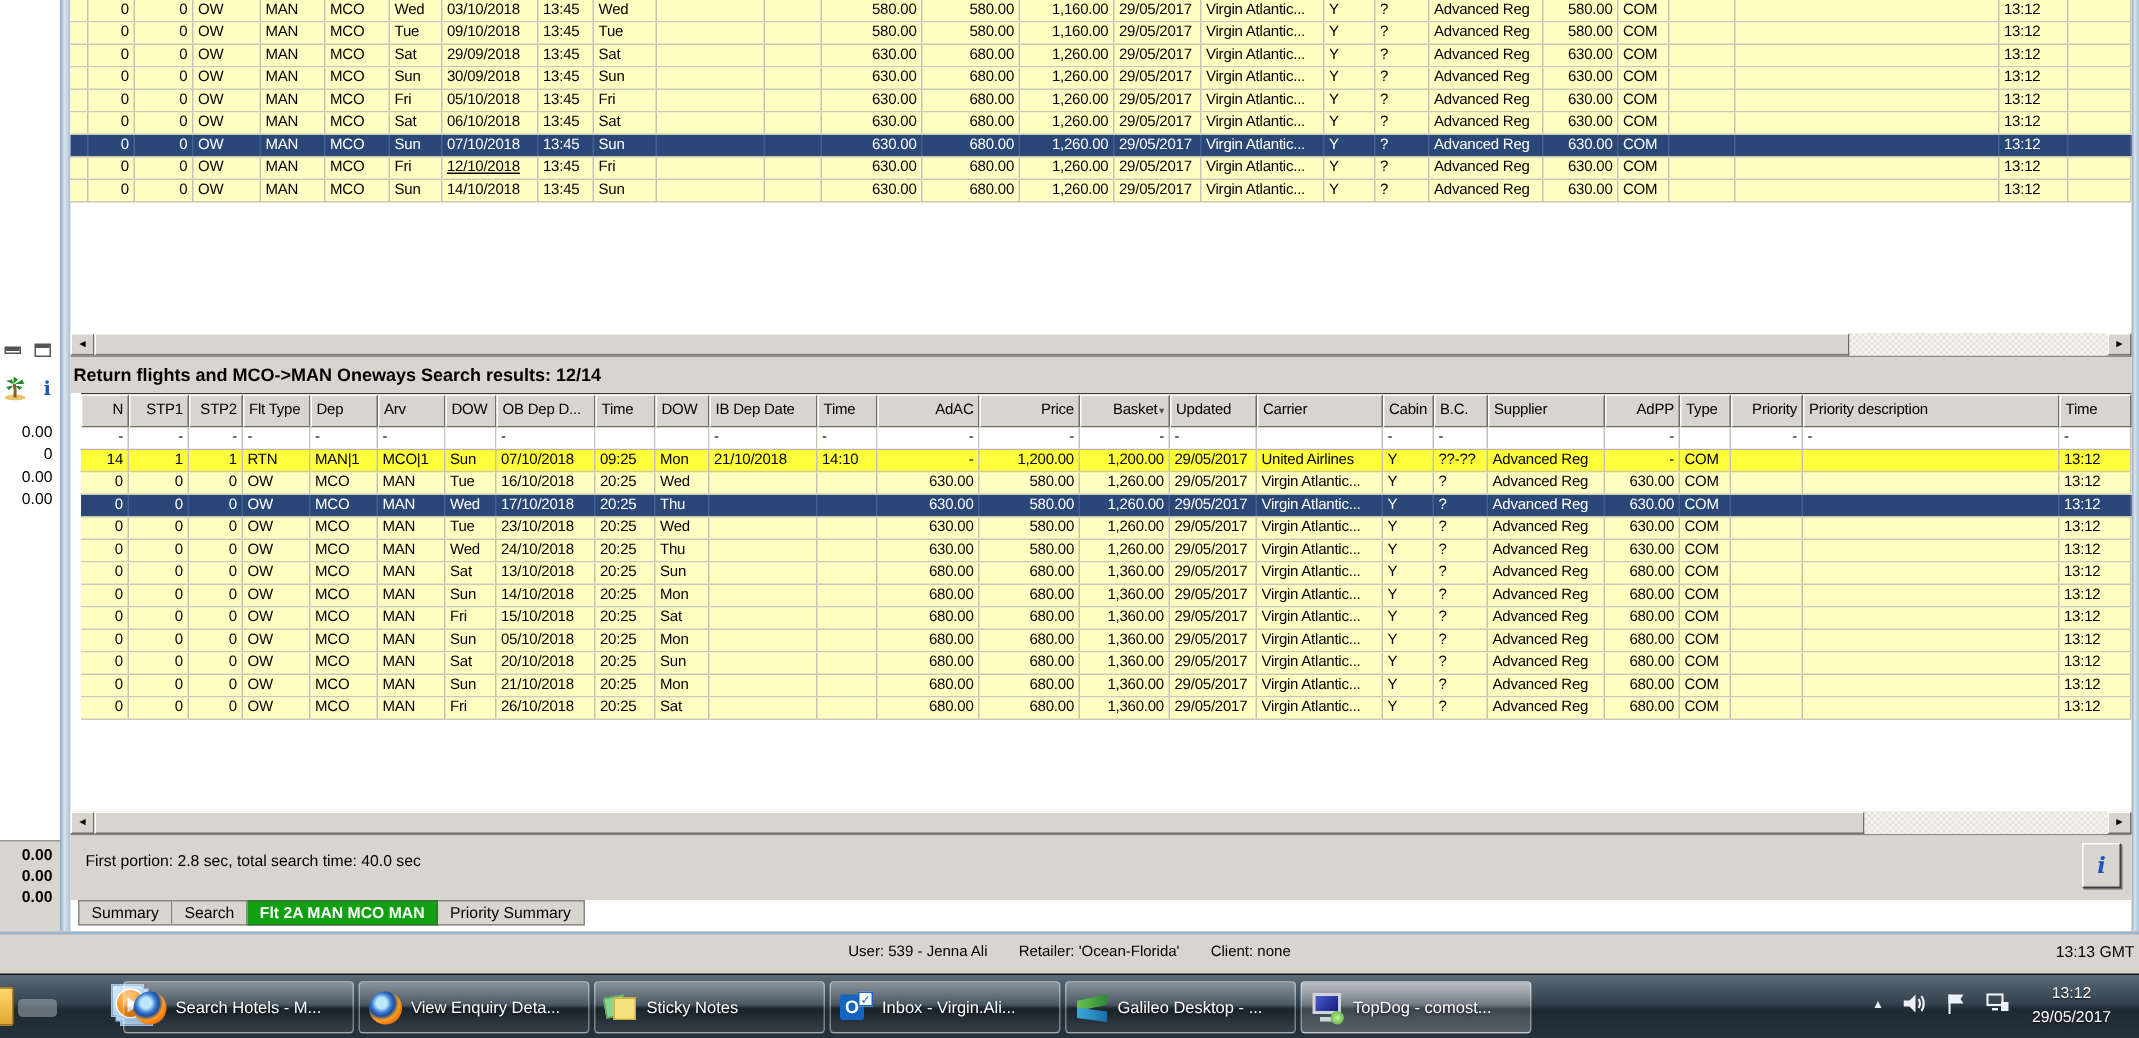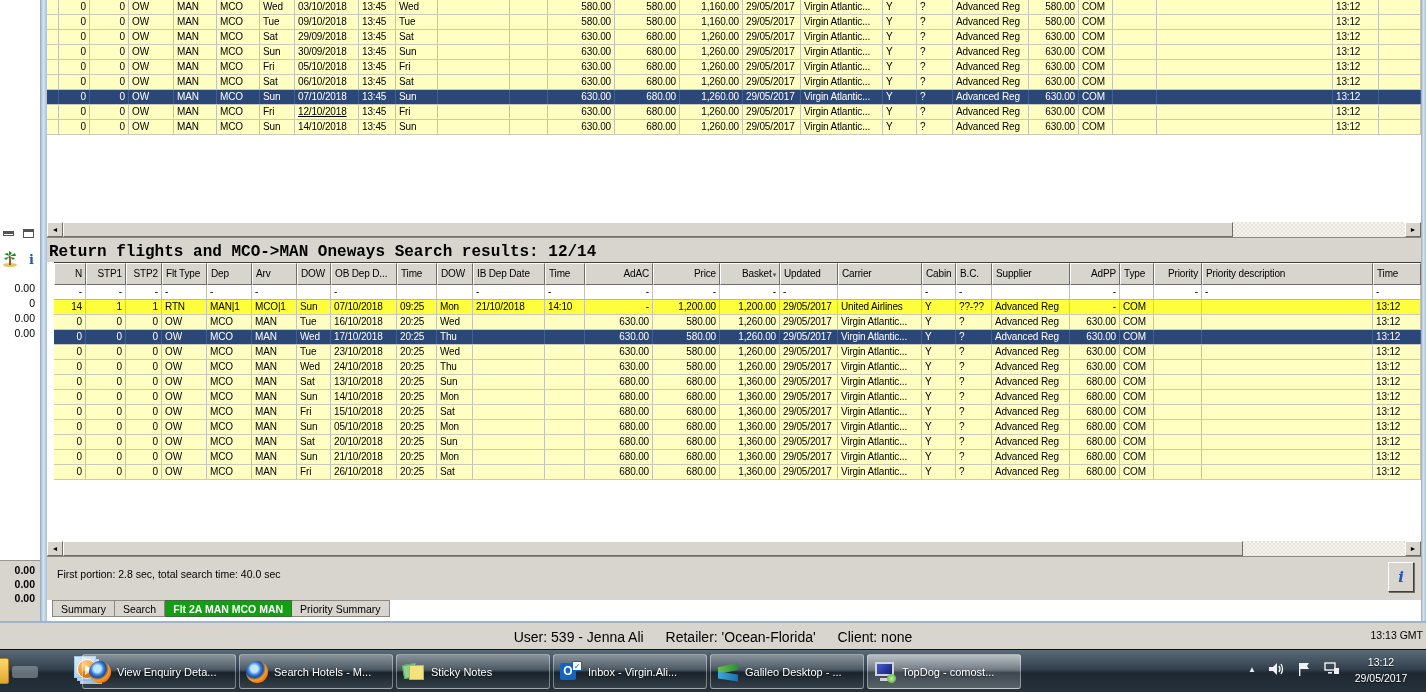--- a/index.html
+++ b/index.html
@@ -39,21 +39,21 @@
   #t1rows { position:absolute; left:0; top:0; width:1374px; }
 
   
   .hscroll { position:absolute; left:0; width:1374px; height:16px; background:#f1efe9; border-bottom:1px solid #8a887f; display:flex; }
   #hscroll1 { top:222px; } #hscroll2 { top:541px; }
   .sbtn { width:16px; height:15px; background:#D8D5CE; border:1px solid; border-color:#fff #6f6d66 #6f6d66 #fff; font-size:7px; line-height:13px; text-align:center; color:#000; flex:none; }
   .sthumb { height:15px; background:#D8D5CE; border:1px solid; border-color:#fff #6f6d66 #6f6d66 #fff; flex:none; }
   .strough { flex:1; background:repeating-conic-gradient(#f6f5f0 0 25%, #e6e4da 0 50%) 0 0/4px 4px; }
 
   #title-bar { position:absolute; left:0; top:238px; width:1374px; height:24px; background:#D8D5CE; }
-  #title-bar span { display:block; padding:5px 0 0 2px; font-size:16px; font-weight:bold; color:#000;font-family:Liberation Mono, monospace; }
+  #title-bar span { display:block; padding:5px 0 0 2px; font-size:12px; font-weight:bold; color:#000; }
 
   #t2 { position:absolute; left:7px; top:262px; width:1367px; border-top:1px solid #403f3a; }
   #t2head { display:flex; height:22px; }
   .hcell { flex:none; height:22px; line-height:20px; padding:0 3px; font-size:10px; letter-spacing:-0.15px; background:#D8D5CE;
            border-top:1px solid #fff; border-left:1px solid #fff; border-right:1px solid #6f6d66; border-bottom:1px solid #6f6d66;
            overflow:hidden; white-space:nowrap; color:#000; }
   .sortglyph { font-size:7px; color:#555; margin-left:1px; }
   #t2filter { display:flex; height:15px; background:#fff; border-bottom:1px solid #b9b7ac; }
   #t2filter .tcell { background:#fff; }
 
@@ -65,21 +65,21 @@
 
   #tabs { position:absolute; left:5px; top:600px; height:18px; display:flex; }
   .tab { height:17px; line-height:16px; padding:0 8px; font-size:10.5px; background:#D8D5CE; color:#000;
          border:1px solid #8a887f; border-left:none; }
   .tab:first-child { border-left:1px solid #8a887f; }
   .tab.active { background:var(--accent-green); color:#fff; font-weight:bold; border-color:#3a6b3a; }
 
   
   #footer { position:absolute; left:0; top:621px; width:1426px; height:28px; background:#D8D5CE;
             border-top:2px solid #9eb4ca; }
-  #footer-center { position:absolute; left:0; right:0; top:6px; text-align:center; font-size:14px; color:#000; }
+  #footer-center { position:absolute; left:0; right:0; top:6px; text-align:center; font-size:10px; color:#000; }
   #footer-center span { margin:0 9px; }
   #footer-time { position:absolute; right:3px; top:6px; font-size:10.5px; color:#000; }
 
   
   #taskbar { position:absolute; left:0; top:649px; width:1426px; height:43px;
     background:linear-gradient(#5a6a76,#33424e 45%,#1e2932 55%,#26323c); border-top:1px solid #0c1218; }
   #ql-partial { position:absolute; left:-5px; top:8px; width:14px; height:26px; border-radius:2px;
     background:linear-gradient(#ffd96b,#e0a62f); border:1px solid #b07f1f; }
   #ql-ghost { position:absolute; left:12px; top:16px; width:26px; height:12px; border-radius:3px; background:rgba(170,180,188,.5); }
   #ql-wmp { position:absolute; left:74px; top:6px; width:30px; height:30px; }
@@ -836,25 +836,25 @@
   <div id="ql-ghost"></div>
   <div id="ql-wmp">
     <div class="wmp-layer" style="left:6px;top:6px;width:22px;height:22px;"></div>
     <div class="wmp-layer" style="left:3px;top:3px;width:22px;height:22px;"></div>
     <div class="wmp-layer" style="left:0;top:0;width:22px;height:22px;"></div>
     <div class="wmp-play"></div>
   </div>
   <div id="task-buttons">
       <div class="tbtn">
         <span class="icon22 ic-firefox"></span>
-        <span class="lbl">View Enquiry Deta...</span>
+        <span class="lbl">Search Hotels - M...</span>
       </div>
       <div class="tbtn">
         <span class="icon22 ic-firefox"></span>
-        <span class="lbl">Search Hotels - M...</span>
+        <span class="lbl">View Enquiry Deta...</span>
       </div>
       <div class="tbtn">
         <span class="icon22 ic-sticky">
           <span class="n1"></span>
           <span class="n2"></span>
         </span>
         <span class="lbl">Sticky Notes</span>
       </div>
       <div class="tbtn">
         <span class="icon22 ic-outlook">

